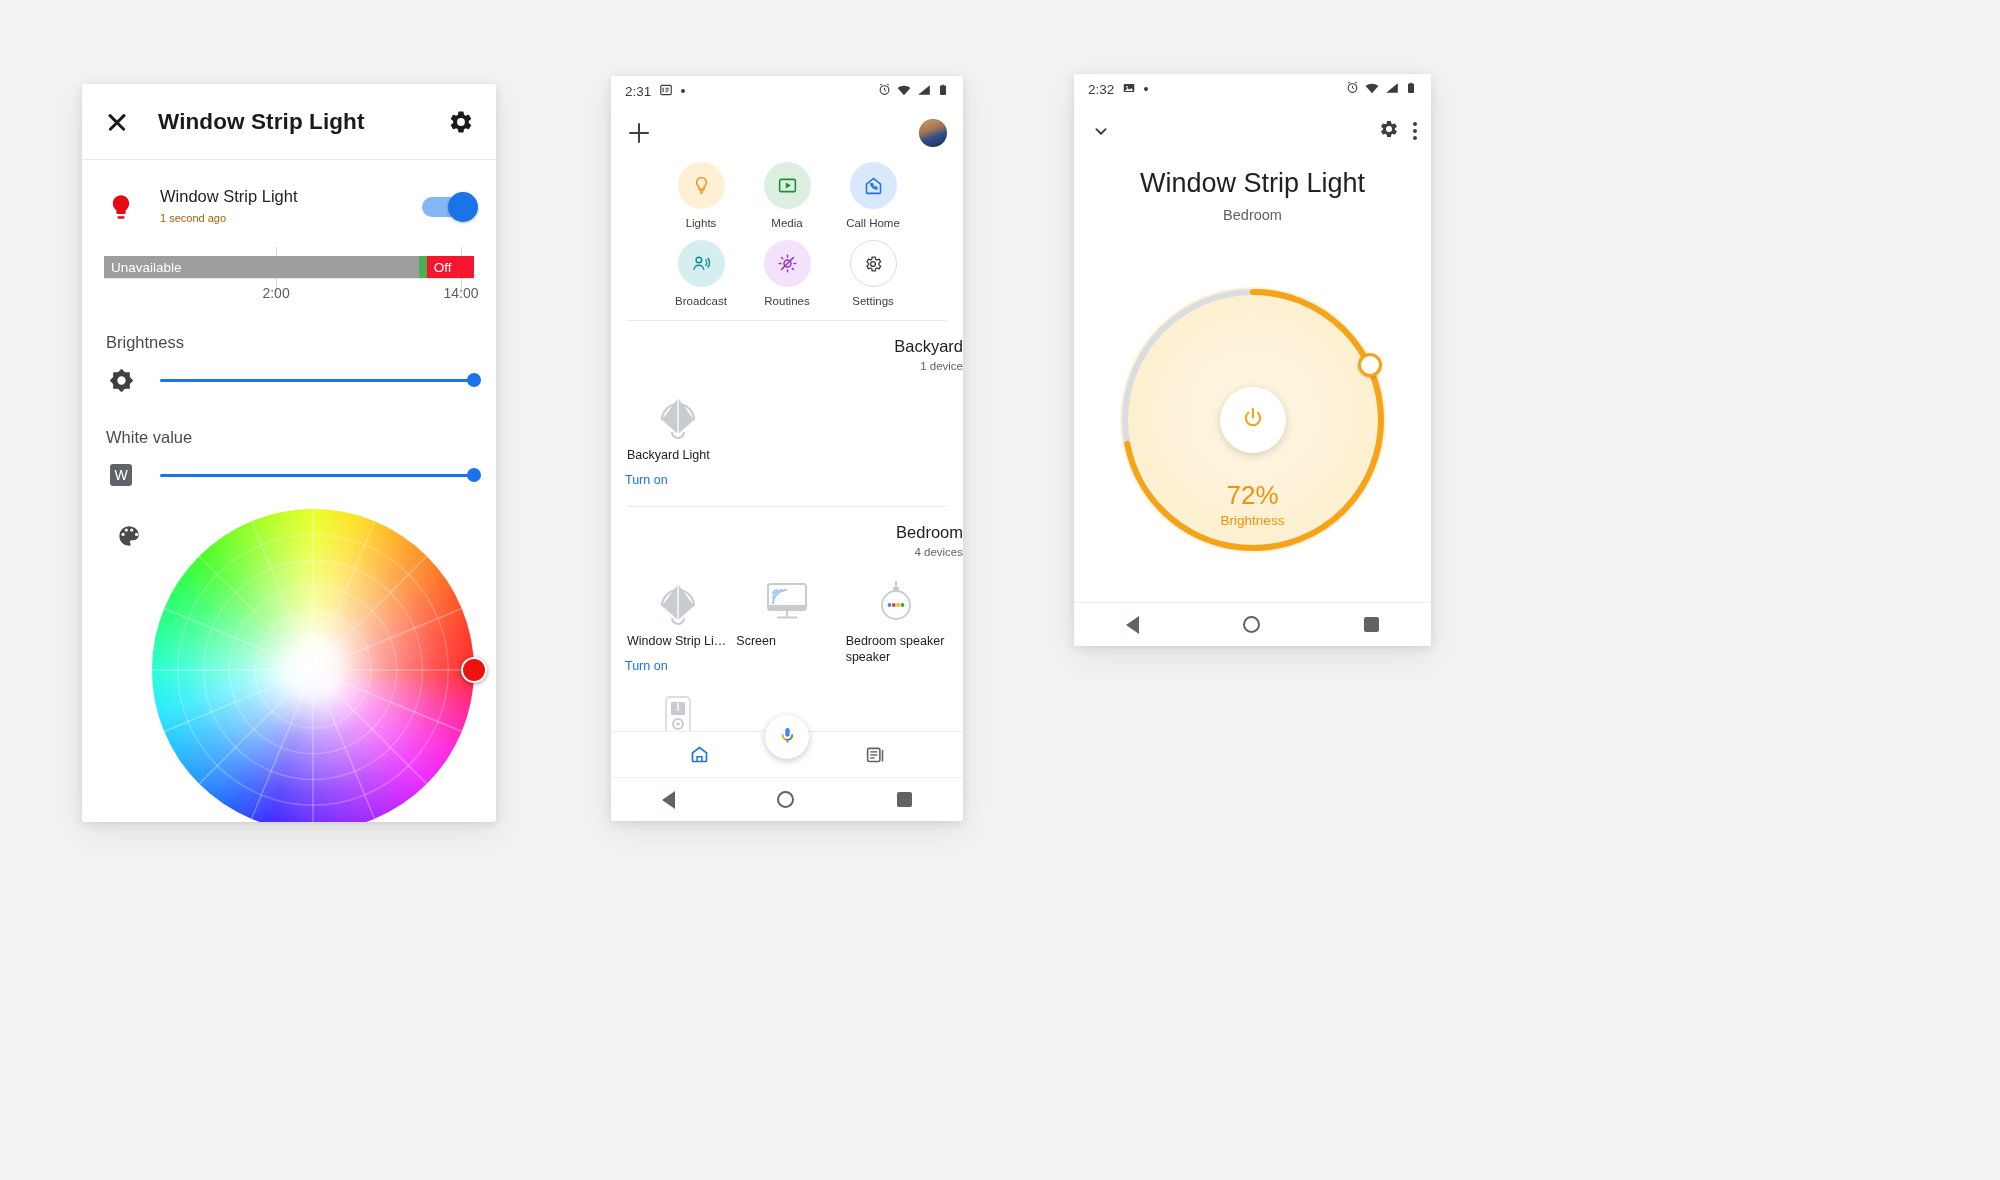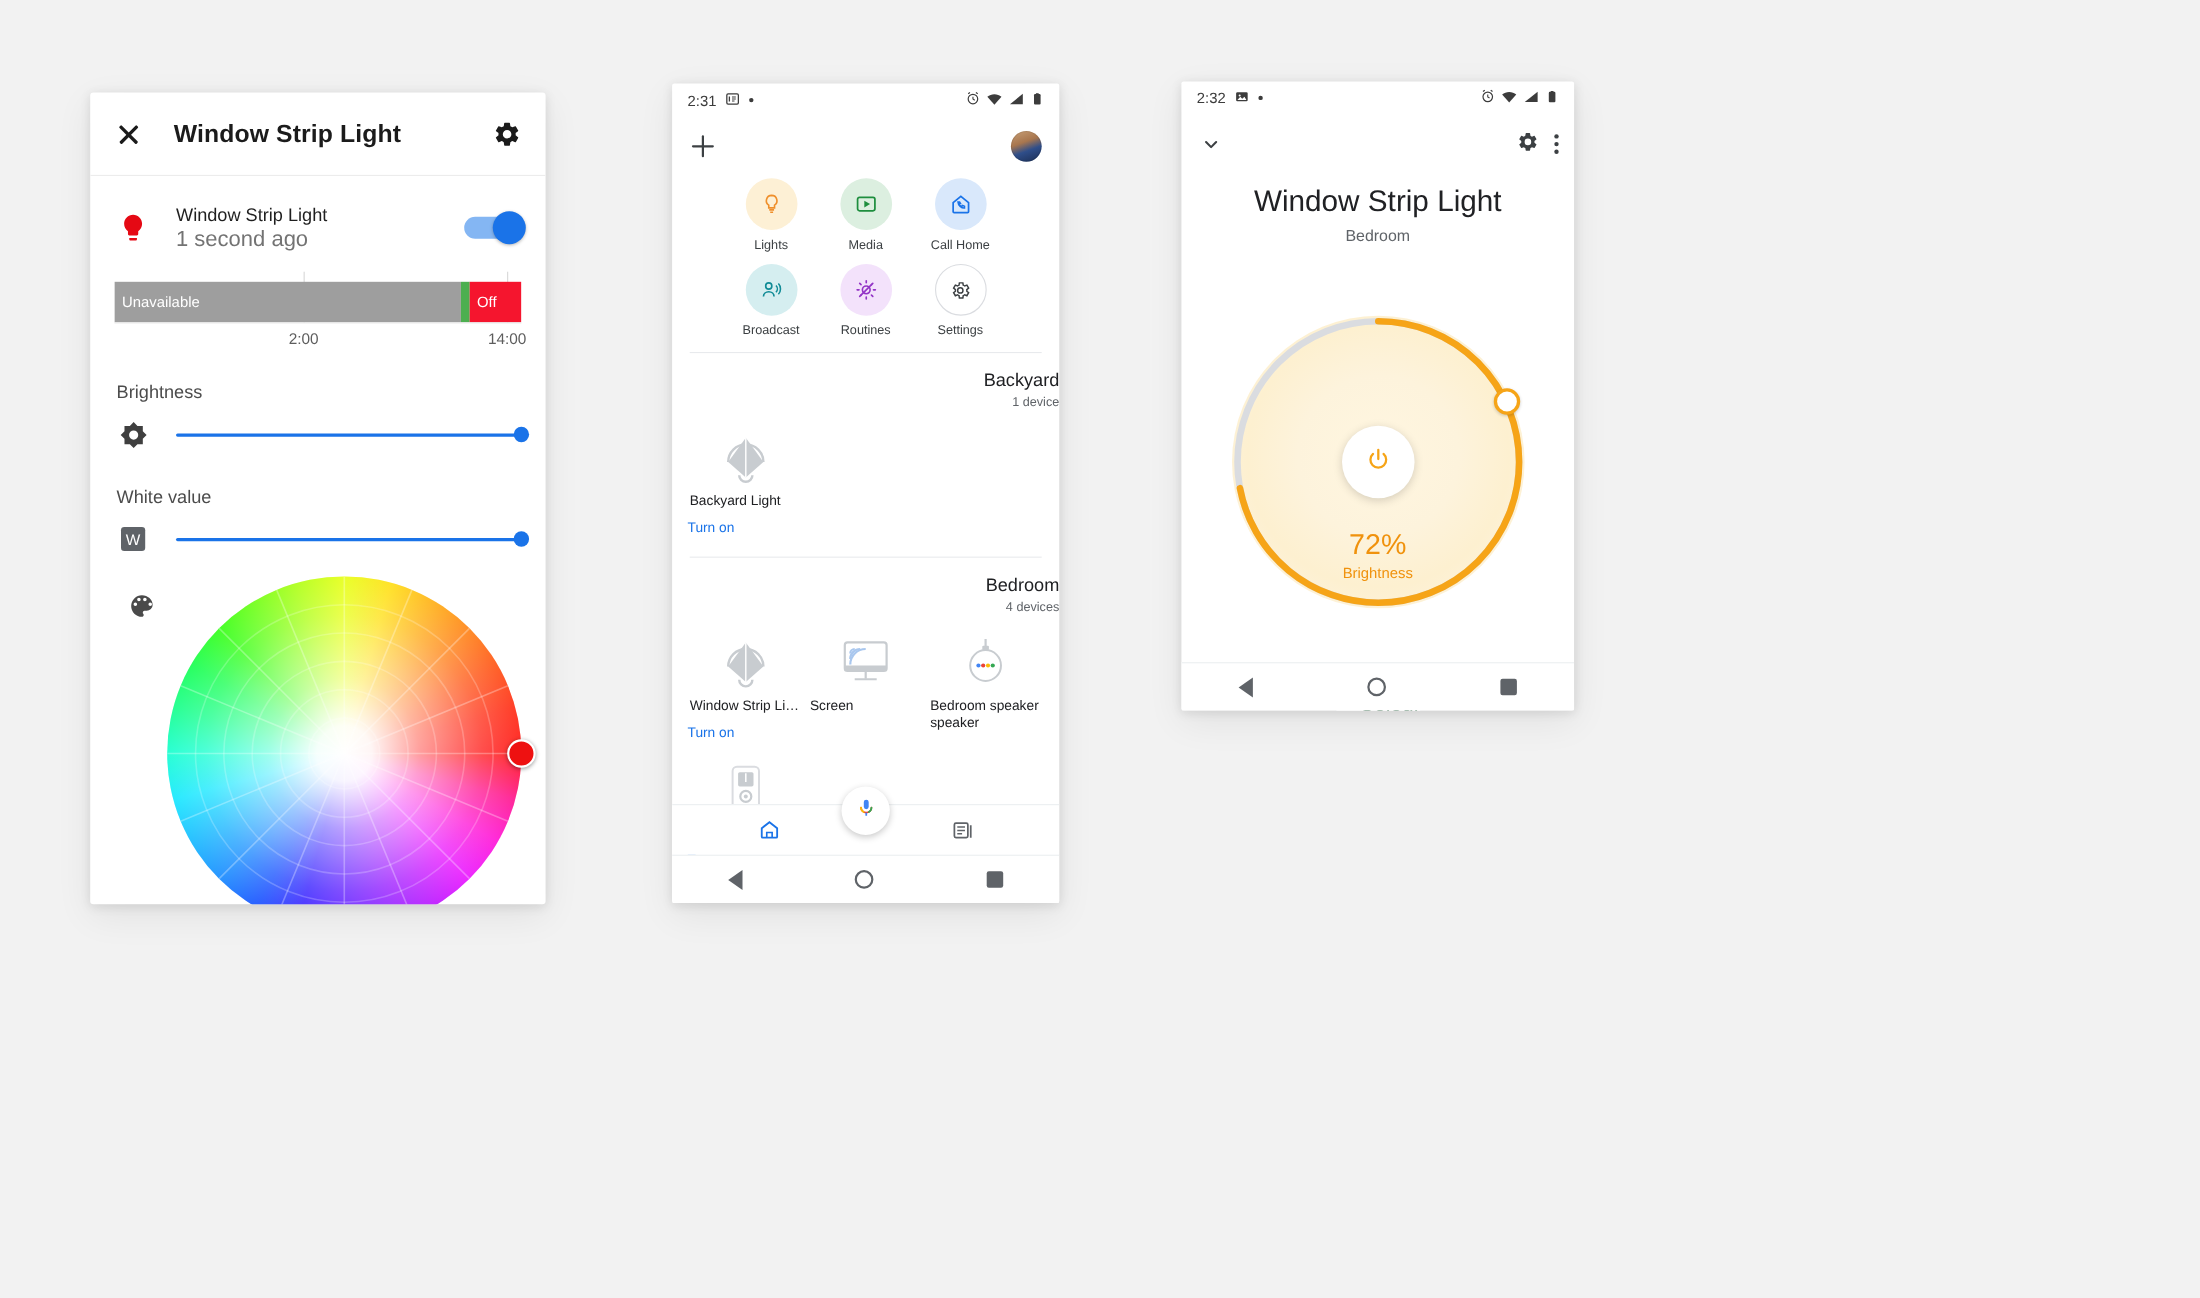--- a/index.html
+++ b/index.html
@@ -38,35 +38,35 @@
     margin-left: 28px; letter-spacing: .1px; flex: 1 1 auto;
   }
   .ha-gear { width: 26px; height: 26px; flex: 0 0 auto; cursor: pointer; }
 
   .ha-body { padding: 18px 22px 0 22px; }
 
   .ha-entity-row { display: flex; align-items: center; height: 58px; }
   .ha-bulb { width: 34px; flex: 0 0 34px; display: flex; justify-content: center; }
   .ha-entity-text { margin-left: 22px; flex: 1 1 auto; }
   .ha-entity-name { font-size: 16.5px; color: #1f1f1f; line-height: 22px; }
-  .ha-entity-sub  { font-size: 20px; color: #737373; line-height: 23px; }
+  .ha-entity-sub  { font-size: 11px; color: #a16207; line-height: 23px; }
   .ha-toggle {
     width: 52px; height: 20px; border-radius: 10px; background: #84b6f3;
     position: relative; flex: 0 0 52px; cursor: pointer;
   }
   .ha-toggle::after {
     content: ""; position: absolute; right: -4px; top: -5px;
     width: 30px; height: 30px; border-radius: 50%; background: #1a73e8;
     box-shadow: 0 1px 3px rgba(0,0,0,.28);
   }
 
   
   .ha-history { margin-top: 20px; position: relative; }
   .ha-hist-bar {
-    height: 37px; display: flex; position: relative; overflow: hidden;
+    height: 22px; display: flex; position: relative; overflow: hidden;
   }
   .seg { height: 100%; position: relative; }
   .seg-label {
     position: absolute; left: 7px; top: 50%; transform: translateY(-50%);
     font-size: 13.5px; color: #fff; white-space: nowrap;
   }
   .ha-hist-baseline { height: 1px; background: #e4e4e4; }
   .ha-ticks { position: absolute; left: 0; right: 0; top: -9px; height: 46px; pointer-events: none; }
   .ha-tick { position: absolute; top: 0; width: 1px; height: 46px; background: #d8d8d8; }
   .ha-axis { position: relative; height: 28px; }

